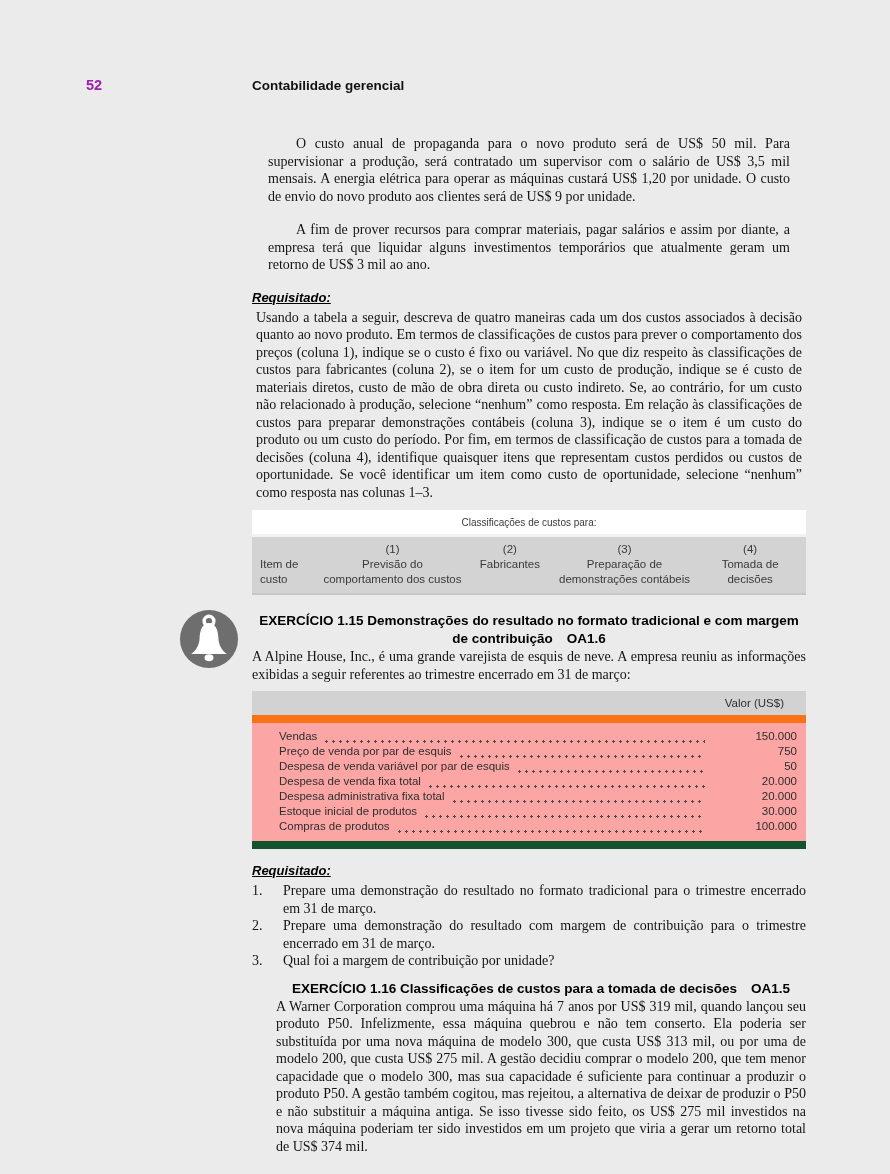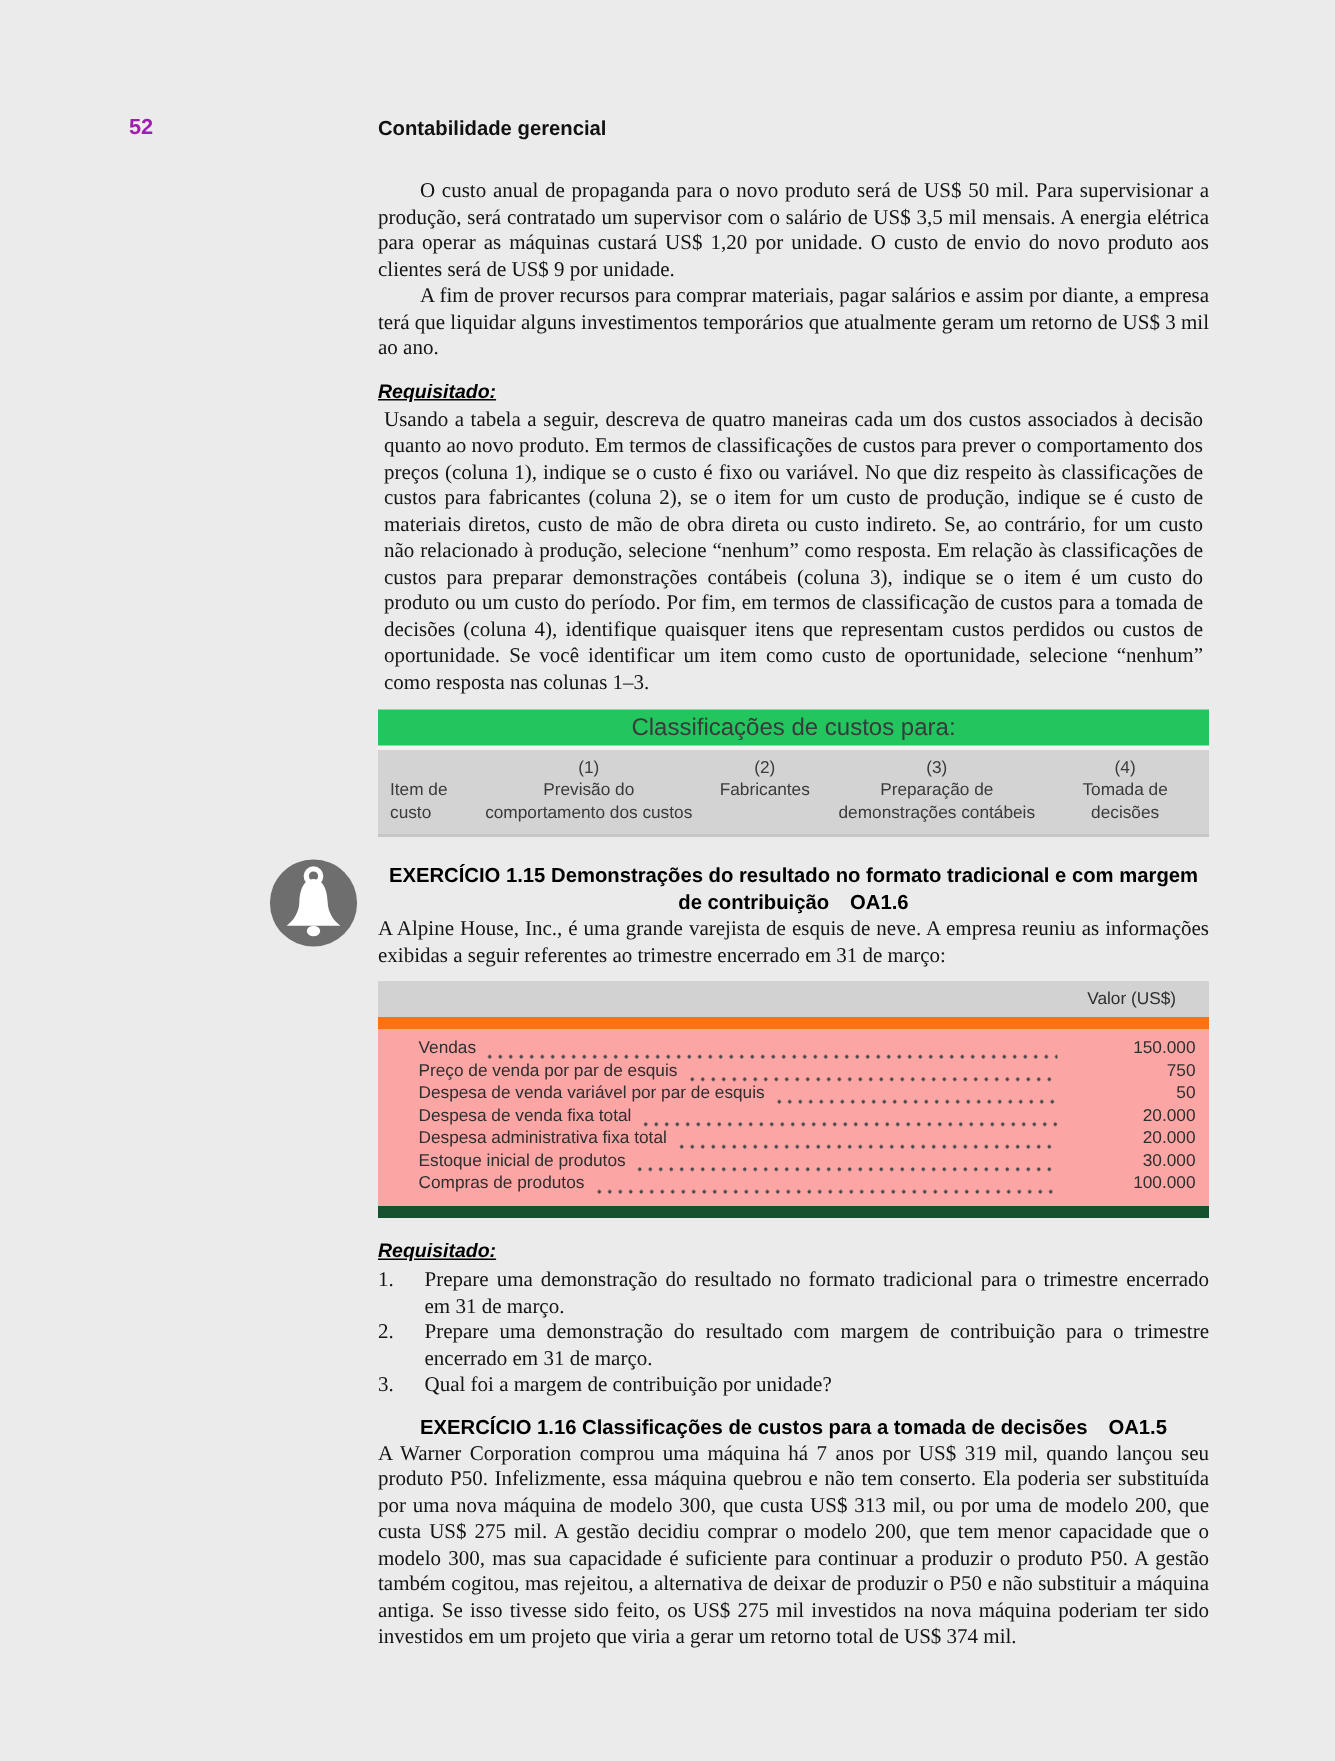--- a/index.html
+++ b/index.html
@@ -7,26 +7,26 @@
     width:890px;height:1174px;position:relative;overflow:hidden;
     background:#ebebeb;color:#161616;
     font-family:"Liberation Serif", serif;
   }
   
   .page-number{position:absolute;left:86px;top:77px;font:700 14.5px "Liberation Sans",sans-serif;color:#a21caf;}
   .running-title{position:absolute;left:252px;top:78px;font:700 13.5px "Liberation Sans",sans-serif;color:#111;}
   
   .content{position:absolute;left:252px;top:119px;width:554px;}
   .serif-block{font-size:14px;line-height:17.5px;text-align:justify;color:#141414;}
-  p.body-para{margin:0;text-indent:28px;}
+  p.body-para{margin:16px;text-indent:28px;}
   .req-label{font:italic 700 13px/15px "Liberation Sans",sans-serif;color:#000;margin:11px 0 4px 0;text-decoration:underline;}
   .req-body{margin:4px;}
   
   .class-table{margin-top:9px;font-family:"Liberation Sans",sans-serif;color:#3a3a3a;}
-  .ct-header{background:#22c55e;text-align:center;font-size:16px;line-height:13px;
+  .ct-header{background:#ffffff;text-align:center;font-size:10px;line-height:13px;
              padding:6px 0 5px 0;border-bottom:3px solid #f2f2f2;}
   .ct-body{background:#d3d3d3;display:flex;padding:5px 4px 6px 4px;font-size:11.5px;
            border-bottom:2px solid #c6c6c6;}
   .ct-col{text-align:center;}
   .ct-line{min-height:15px;line-height:15px;}
   .ct-item{width:11%;text-align:left;padding-left:4px;box-sizing:border-box;}
   .ct-c1{width:28%;} .ct-c2{width:15%;} .ct-c3{width:27%;} .ct-c4{width:19%;}
   
   .exercise{position:relative;margin-top:17px;}
   .ex-heading{font:700 13.5px/18px "Liberation Sans",sans-serif;color:#000;text-align:center;}
@@ -42,21 +42,21 @@
   .vt-leader{flex:1;height:12px;margin:0 4px 1px 6px;
              background-image:radial-gradient(circle,#4a4a4a 1.1px,rgba(0,0,0,0) 1.4px);
              background-size:7px 3px;background-repeat:repeat-x;background-position:0 bottom;}
   .vt-value{width:88px;text-align:right;white-space:nowrap;}
   
   .req-list{margin-top:1px;}
   .req-item{display:flex;}
   .req-item .num{width:31px;flex:none;}
   .req-item .txt{flex:1;text-align:justify;}
   .mt-req2{margin-top:14px;}
-  .ex116{margin-top:10px;}
+  .ex116{margin-top:10px;margin-left:24px;}
 </style>
 </head>
 <body>
 
 <div>
 
   <div class="page-number">52</div>
   <div class="running-title">Contabilidade gerencial</div>
 
   <div class="content">

